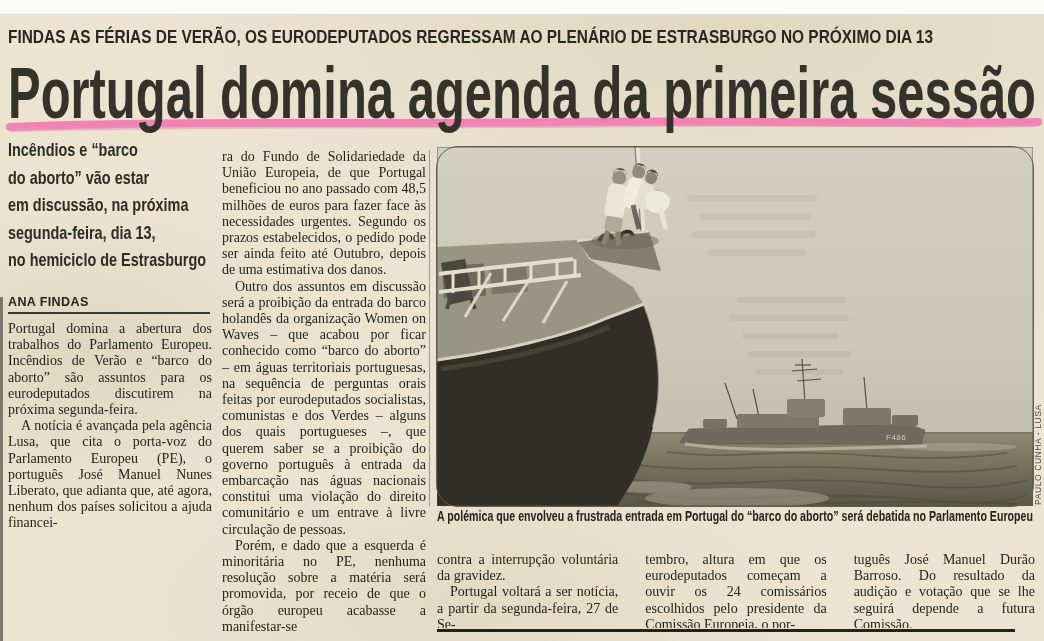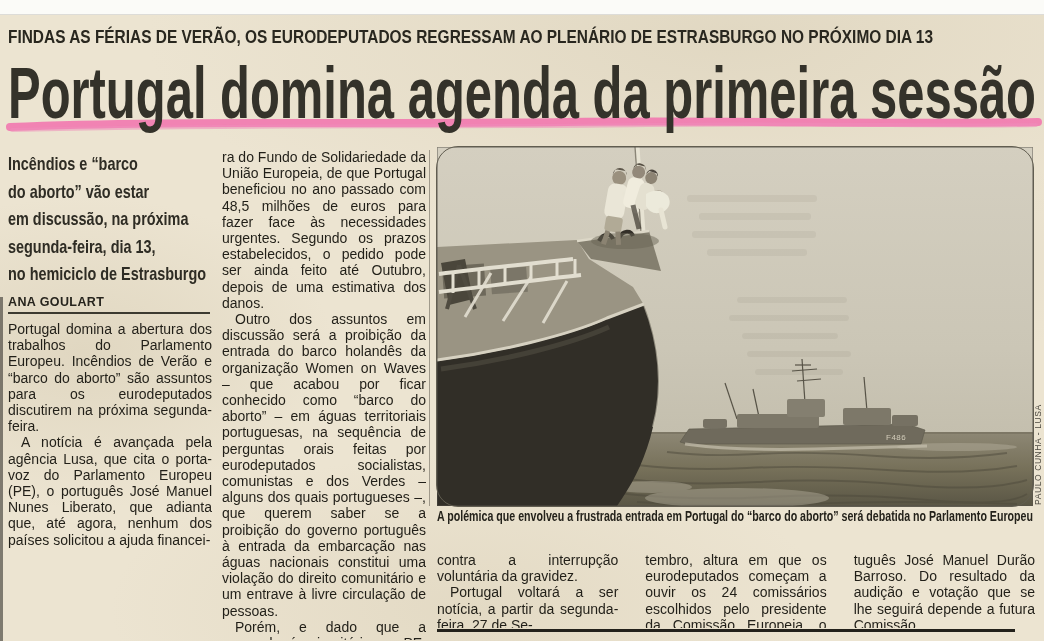--- a/index.html
+++ b/index.html
@@ -13,30 +13,30 @@
       radial-gradient(300px 160px at 92% 40%, rgba(222,213,192,.4), rgba(222,213,192,0) 60%);
     font-family:"Liberation Sans", sans-serif;
     color:#26241d;
   }
   .scan-top{position:absolute;left:0;top:0;width:1044px;height:14px;background:#fbfbf8;border-bottom:1px solid rgba(90,85,70,.18);}
   .scan-left-edge{position:absolute;left:0;top:297px;width:3px;height:344px;background:#44413a;opacity:.65;}
 
   .kicker-wrap{position:absolute;left:8px;top:22px;width:960px;height:28px;}
   .headline-wrap{position:absolute;left:6px;top:54px;width:1038px;height:86px;text-align:center;}
 
-  .standfirst{position:absolute;left:8px;top:150px;width:212px;}
+  .standfirst{position:absolute;left:8px;top:136px;width:212px;}
   .standfirst .sf-line{
     font-size:18.5px;font-weight:bold;line-height:27.5px;color:#2e2c24;
     white-space:nowrap;transform:scaleX(.78);transform-origin:0 0;letter-spacing:0;
   }
   .byline{position:absolute;left:8px;top:295px;font-size:12.5px;font-weight:bold;letter-spacing:.4px;color:#26241d;}
   .byline-rule{position:absolute;left:8px;top:312px;width:202px;height:2px;background:#3c3a30;}
 
   .bodytext p{
-    margin:0;font-family:Liberation Sans, sans-serif;font-size:14px;line-height:16.2px;
+    margin:0;font-family:Liberation Serif, serif;font-size:14px;line-height:16.2px;
     text-align:justify;color:#211f18;
   }
   .bodytext p.ind{text-indent:13px;}
   .col1{position:absolute;left:8px;top:321px;width:204px;height:318px;overflow:hidden;}
   .col2{position:absolute;left:222px;top:149px;width:204px;height:491px;overflow:hidden;}
   .vrule{position:absolute;left:429px;top:150px;width:1px;height:356px;background:#8d8779;opacity:.8;}
 
   .photo-frame{position:absolute;left:437px;top:147px;width:596px;height:359px;outline:1px solid #615d50;border-radius:21px;}
   .photo-credit{
     position:absolute;left:1033px;top:505px;transform:rotate(-90deg);transform-origin:0 0;
@@ -73,21 +73,21 @@
   </div>
 
   <div class="standfirst">
     <div class="sf-line">Incêndios e “barco</div>
     <div class="sf-line">do aborto” vão estar</div>
     <div class="sf-line">em discussão, na próxima</div>
     <div class="sf-line">segunda-feira, dia 13,</div>
     <div class="sf-line">no hemiciclo de Estrasburgo</div>
   </div>
 
-  <div class="byline">ANA GOULART</div>
+  <div class="byline">ANA FINDAS</div>
   <div class="byline-rule"></div>
 
   <div class="col1 bodytext">
     <p>Portugal domina a abertura dos trabalhos do Parlamento Europeu. Incêndios de Verão e “barco do aborto” são assuntos para os eurodeputados discutirem na próxima segunda-feira.</p>
     <p class="ind">A notícia é avançada pela agência Lusa, que cita o porta-voz do Parlamento Europeu (PE), o português José Manuel Nunes Liberato, que adianta que, até agora, nenhum dos países solicitou a ajuda financei-</p>
   </div>
   <div class="col2 bodytext">
     <p>ra do Fundo de Solidariedade da União Europeia, de que Portugal beneficiou no ano passado com 48,5 milhões de euros para fazer face às necessidades urgentes. Segundo os prazos estabelecidos, o pedido pode ser ainda feito até Outubro, depois de uma estimativa dos danos.</p>
     <p class="ind">Outro dos assuntos em discussão será a proibição da entrada do barco holandês da organização Women on Waves – que acabou por ficar conhecido como “barco do aborto” – em águas territoriais portuguesas, na sequência de perguntas orais feitas por eurodeputados socialistas, comunistas e dos Verdes – alguns dos quais portugueses –, que querem saber se a proibição do governo português à entrada da embarcação nas águas nacionais constitui uma violação do direito comunitário e um entrave à livre circulação de pessoas.</p>
     <p class="ind">Porém, e dado que a esquerda é minoritária no PE, nenhuma resolução sobre a matéria será promovida, por receio de que o órgão europeu acabasse a manifestar-se</p>

